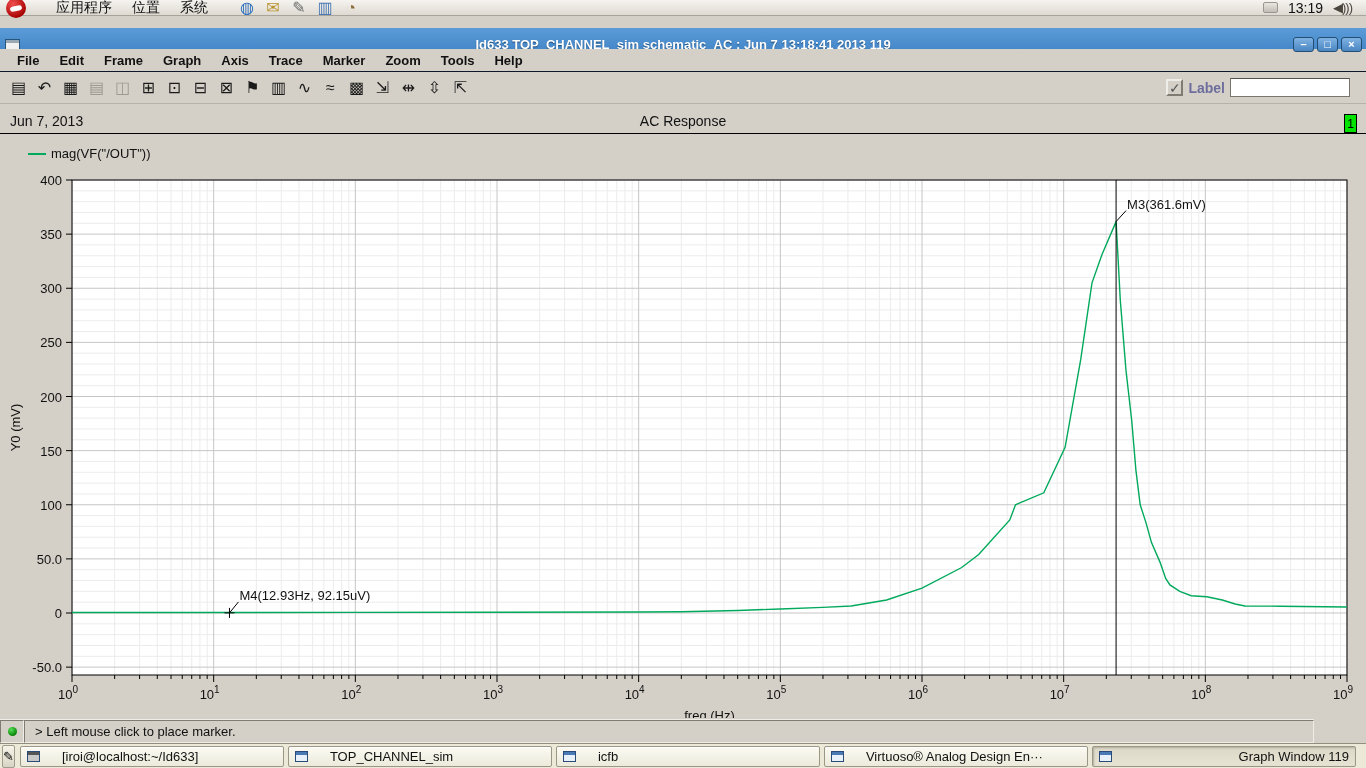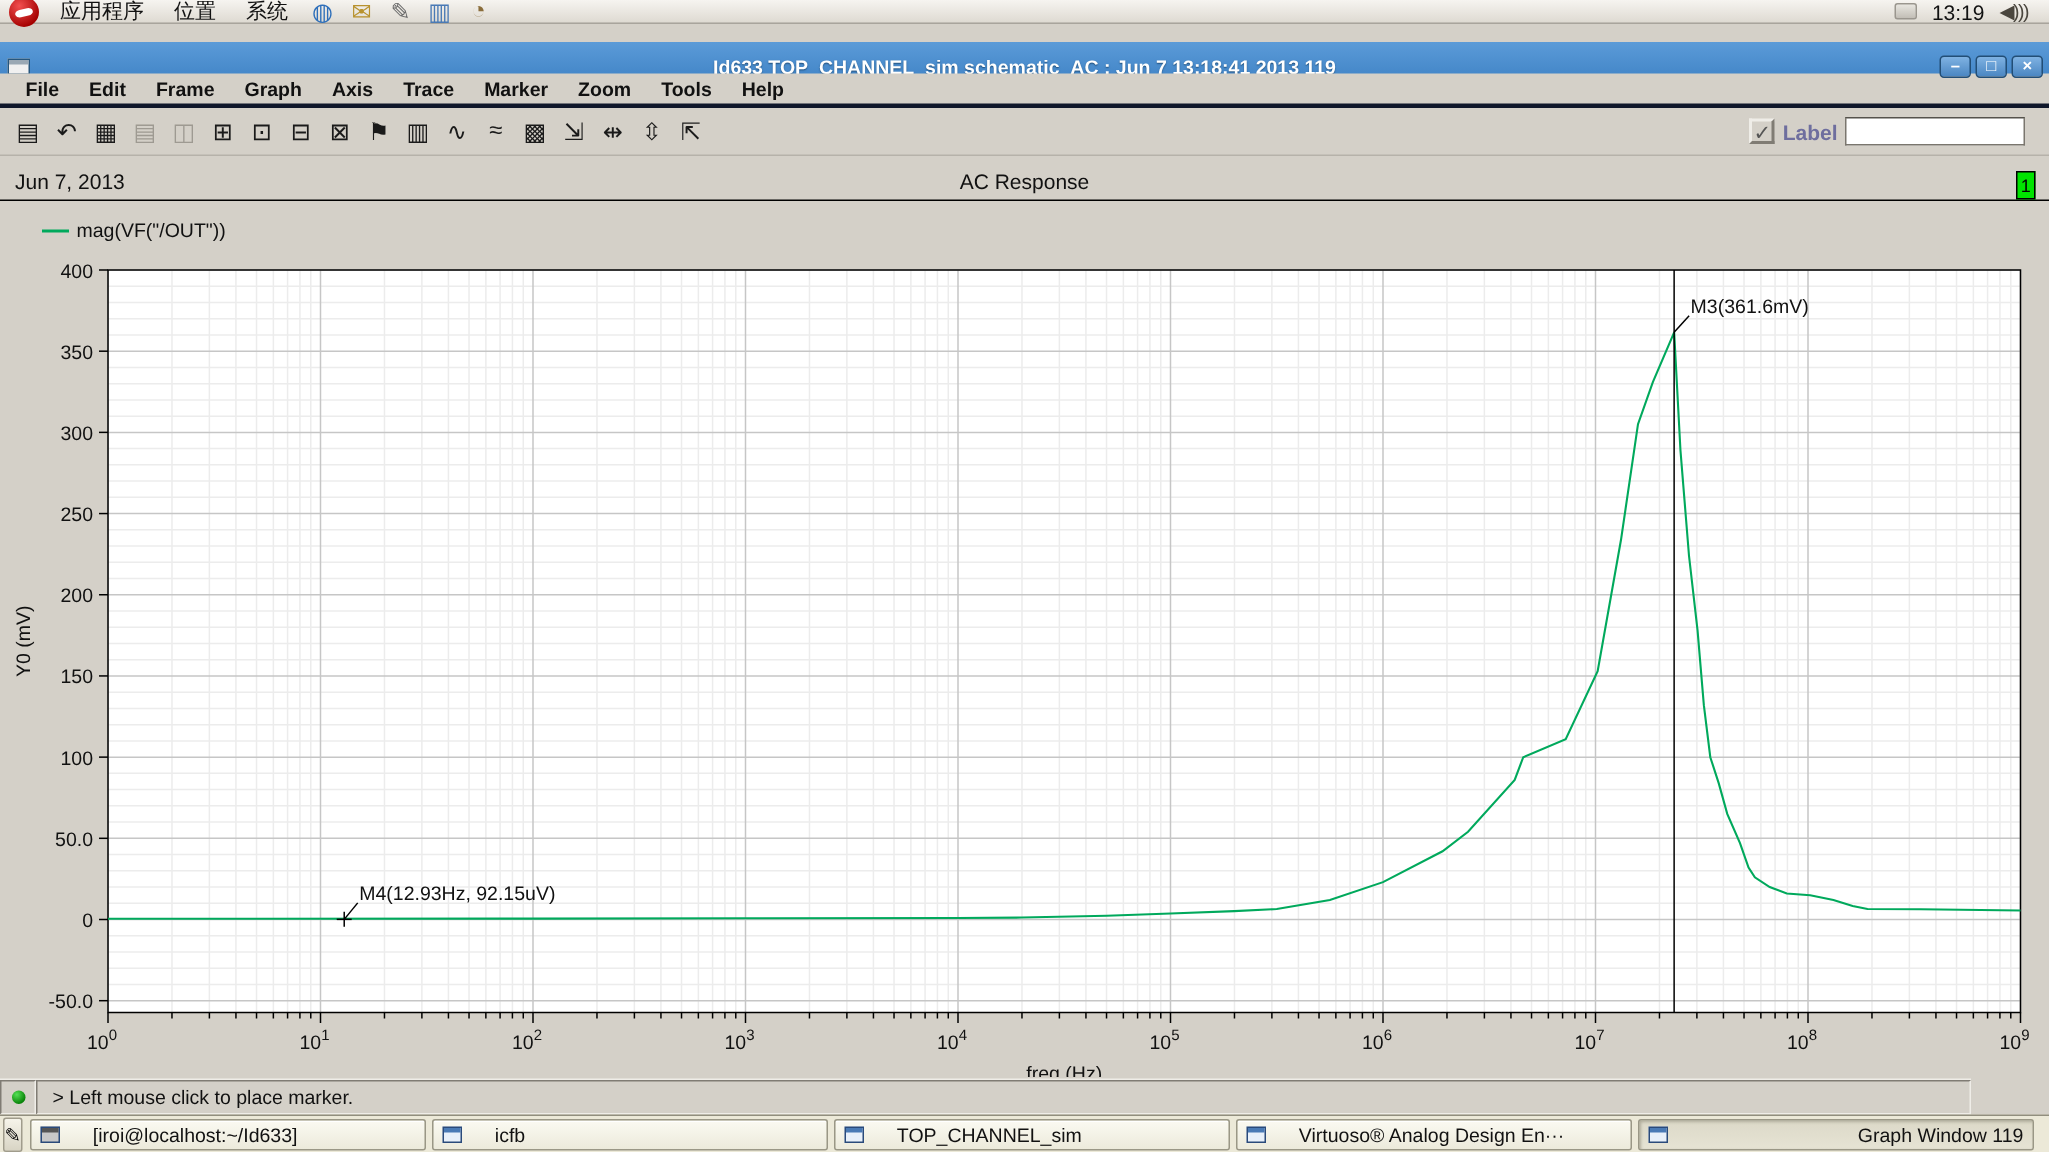--- a/index.html
+++ b/index.html
@@ -2,21 +2,21 @@
 <html><head>
 <meta charset="utf-8">
 <style>
   * { margin:0; padding:0; box-sizing:border-box; }
   html,body { width:1366px; height:768px; overflow:hidden;
     font-family:"Liberation Sans", sans-serif; background:#d4d0c8; }
 
   
   #desktop-panel { position:absolute; left:0; top:0; width:1366px; height:16px;
     background:linear-gradient(#f6f4f0,#dedad2); border-bottom:1px solid #a8a49c;
-    display:flex; align-items:center; gap:0; padding:0 6px; }
+    display:flex; align-items:center; gap:16px; padding:0 6px; }
   .dp-menu { font-size:14px; color:#111; padding:2px 10px; cursor:default; }
   .dp-launcher { width:20px; height:20px; border-radius:50%;
     background:radial-gradient(circle at 35% 30%, #f25050, #a40000 75%);
     margin-right:4px; position:relative; }
   .dp-launcher::after { content:""; position:absolute; left:4px; top:8px; width:12px; height:5px;
     background:#fff; border-radius:40%/70%; transform:rotate(-12deg); }
   .dp-appicon { width:22px; height:22px; display:flex; align-items:center; justify-content:center;
     font-size:16px; margin:0 2px; }
   #dp-tray { margin-left:auto; display:flex; align-items:center; gap:10px; padding-right:8px; }
   .tray-box { width:15px; height:11px; background:linear-gradient(#e8e6e0,#c2beb6);
@@ -32,21 +32,21 @@
   #title-menu-box::before { content:""; position:absolute; left:0; top:0; right:0; height:3px; background:#9aa8b4; }
   #window-title { position:absolute; left:0; right:0; text-align:center;
     color:#fff; font-weight:bold; font-size:13px; text-shadow:0 1px 1px #1d4a74; }
   #win-buttons { margin-left:auto; display:flex; gap:3px; padding-right:4px; z-index:2; }
   .win-btn { width:21px; height:15px; border-radius:3px; border:1px solid #224e76;
     background:linear-gradient(#7fb2e2,#4a86c2); color:#fff; font-size:11px; font-weight:bold;
     display:flex; align-items:center; justify-content:center; line-height:1; cursor:default; }
 
   
   #menu-bar { position:absolute; left:0; top:49px; width:1366px; height:23px;
-    background:#d4d0c8; border-bottom:3px solid #0f172a;
+    background:#d4d0c8; border-bottom:1px solid #0f172a;
     display:flex; align-items:center; padding-left:8px; gap:2px; }
   .menu-item { font-size:13px; font-weight:bold; color:#111; padding:2px 9px; cursor:default; }
 
   
   #toolbar { position:absolute; left:0; top:72px; width:1366px; height:32px;
     background:#d4d0c8; border-bottom:1px solid #b6b2aa;
     display:flex; align-items:center; padding:0 6px; }
   .tb-btn { width:25px; height:25px; display:flex; align-items:center; justify-content:center;
     font-size:16px; color:#1a1a1a; margin-right:1px; cursor:default; }
   .tb-btn.disabled { color:#9e9a92; }
@@ -459,25 +459,25 @@
 <div id="taskbar">
   <div id="show-desktop">✎</div>
   <div id="task-grip"></div>
   <div id="task-items" style="display:flex">
       <div class="task-btn">
         <span class="task-icon terminal"></span>
         <span>[iroi@localhost:~/Id633]</span>
       </div>
       <div class="task-btn">
         <span class="task-icon"></span>
-        <span>icfb</span>
+        <span>TOP_CHANNEL_sim</span>
       </div>
       <div class="task-btn">
         <span class="task-icon"></span>
-        <span>TOP_CHANNEL_sim</span>
+        <span>icfb</span>
       </div>
       <div class="task-btn">
         <span class="task-icon"></span>
         <span>Virtuoso® Analog Design En···</span>
       </div>
       <div class="task-btn active">
         <span class="task-icon"></span>
         <span>Graph Window 119</span>
       </div>
     </div>

